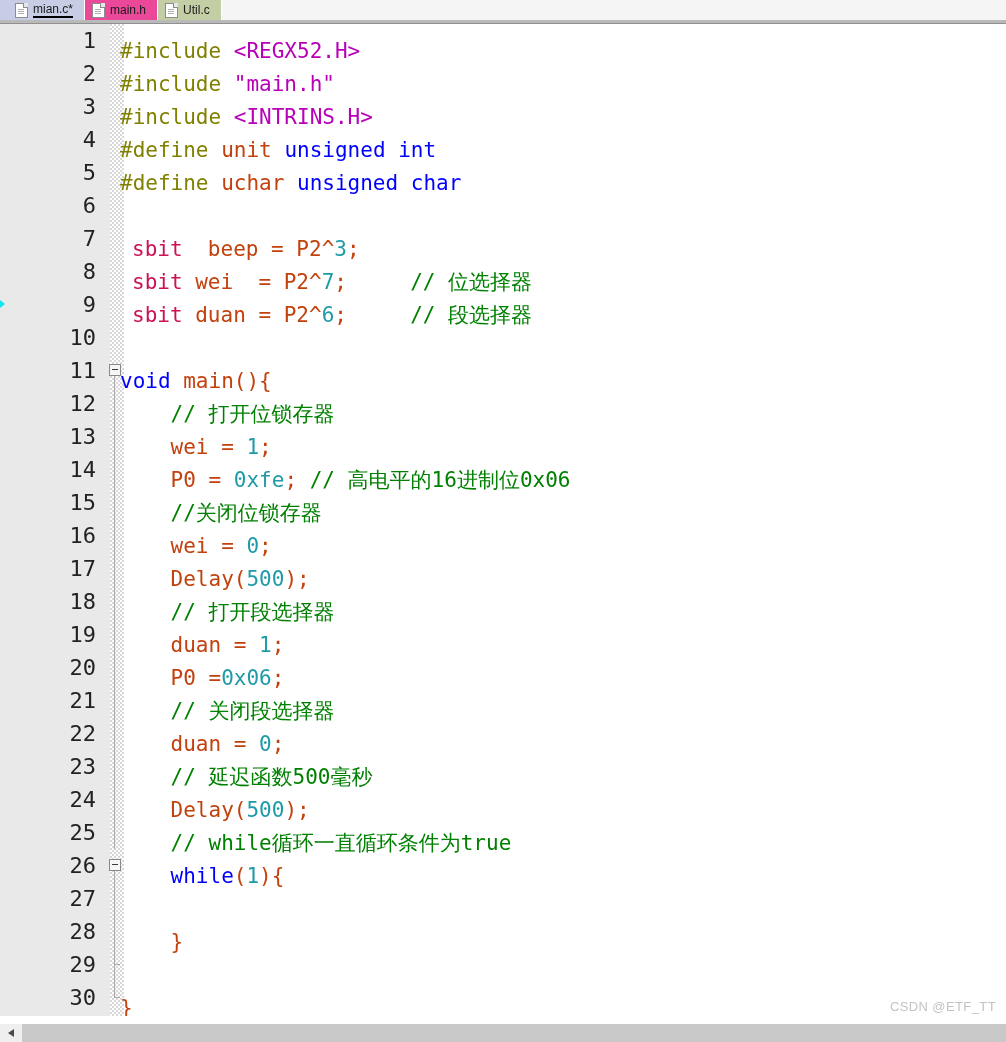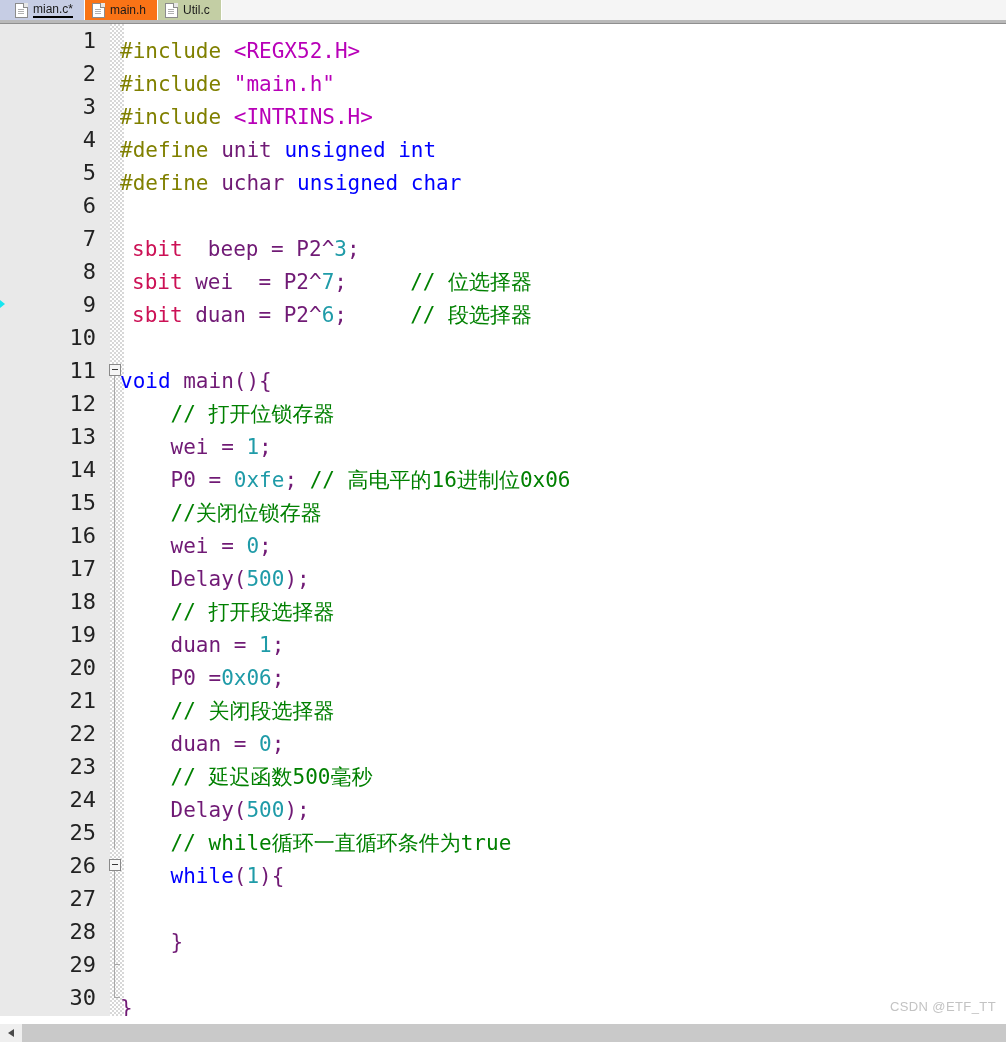--- a/index.html
+++ b/index.html
@@ -40,21 +40,21 @@
     gap: 5px;
     padding: 0 11px 0 7px;
     box-sizing: border-box;
     font-size: 12px;
     color: #1a1a1a;
     white-space: nowrap;
     border-right: 1px solid #ffffff;
     position: relative;
   }
   .tab.t-active   { background: #c6cde4; }
-  .tab.t-yellow   { background: #f97316; }
+  .tab.t-yellow   { background: #ec4899; }
   .tab.t-green    { background: #c3ceA4; }
 
   .tab .tlabel { position: relative; }
   .tab.t-active .tlabel { border-bottom: 2px solid #000000; padding-bottom: 0px; }
 
   .file-icon {
     width: 11px;
     height: 13px;
     background: #ffffff;
     border: 1px solid #8c8c8c;
@@ -202,21 +202,21 @@
     background: #a8a8a8;
   }
 
   
   .tk-pre   { color: #808000; }             
   .tk-inc   { color: #b800b8; }             
   .tk-kw    { color: #0000ff; }             
   .tk-sbit  { color: #cc1155; margin-left: 12px; }             
   .tk-num   { color: #1f9ba8; }             
   .tk-cmt   { color: #008000; }             
-  .tk-plain { color: #701a75; }
+  .tk-plain { color: #c2410c; }
 
   
   .watermark {
     position: absolute;
     right: 10px;
     bottom: 2px;
     font-family: "Liberation Sans", sans-serif;
     font-size: 13px;
     color: #c3c3c3;
     letter-spacing: 0.4px;

